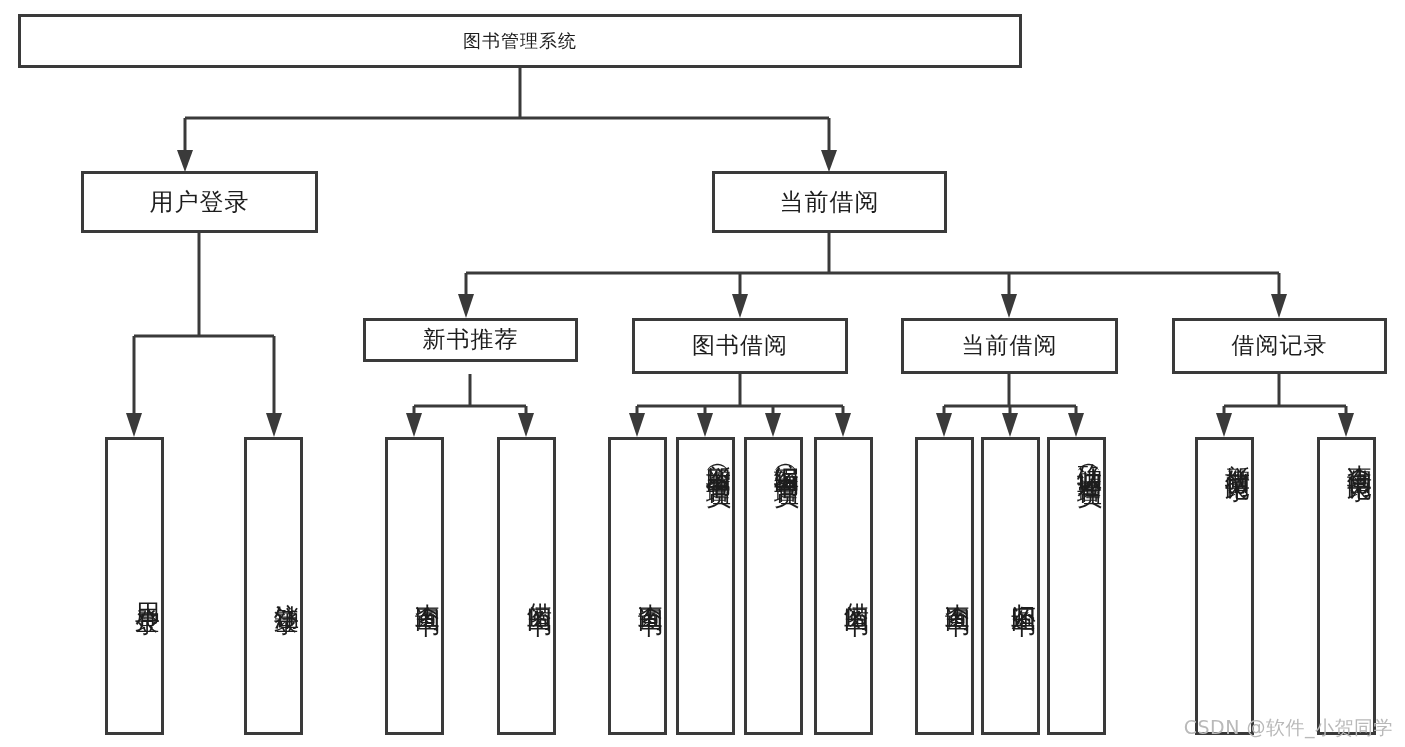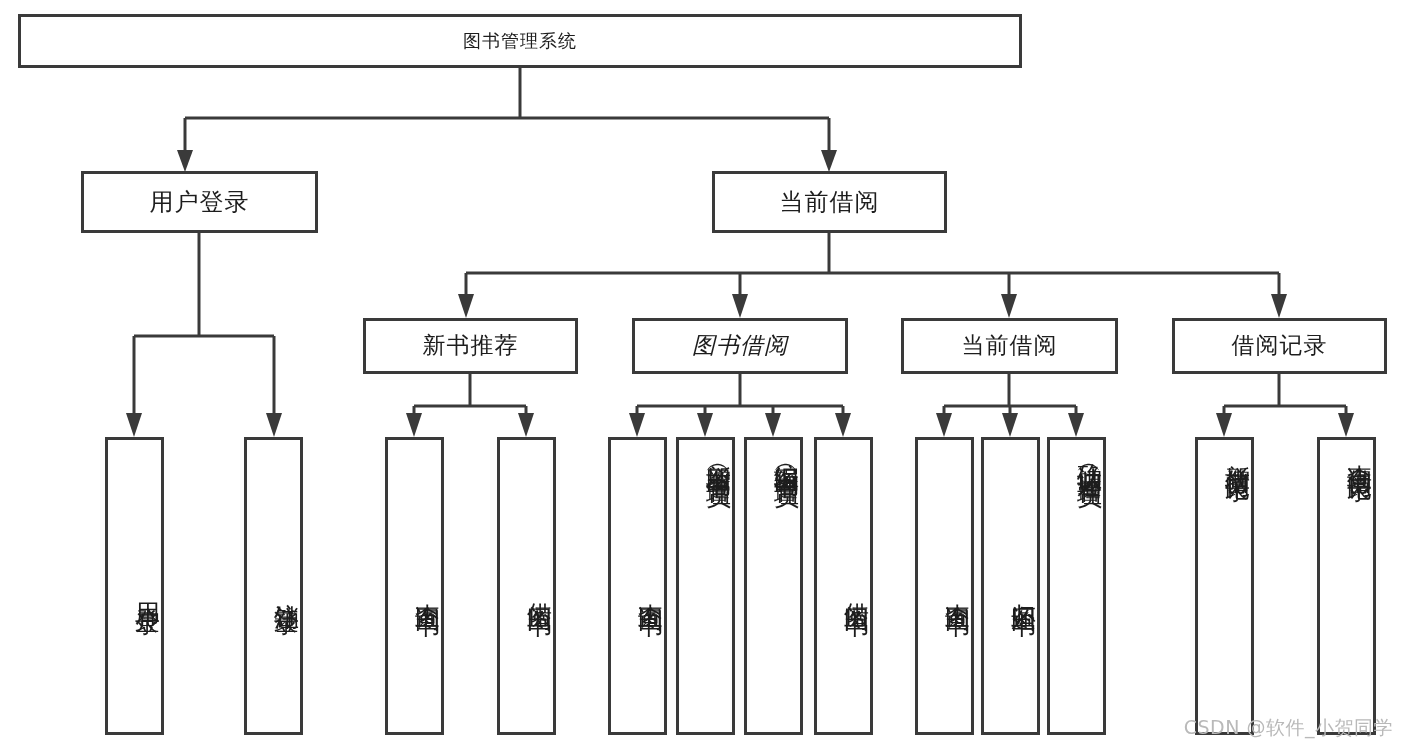--- a/index.html
+++ b/index.html
@@ -153,24 +153,24 @@
     <span class="node-label">图书管理系统</span>
   </div>
 
   <div class="node level2" style="left:81px; top:171px; width:237px; height:62px;">
     <span class="node-label">用户登录</span>
   </div>
   <div class="node level2" style="left:712px; top:171px; width:235px; height:62px;">
     <span class="node-label">当前借阅</span>
   </div>
 
-  <div class="node level3" style="left:363px; top:318px; width:215px; height:56px;">
+  <div class="node level3" style="left:363px; top:318px; width:215px; height:44px;">
     <span class="node-label">新书推荐</span>
   </div>
-  <div class="node level3" style="left:632px; top:318px; width:216px; height:56px;font-style:italic;">
+  <div class="node level3" style="left:632px; top:318px; width:216px; height:56px;">
     <span class="node-label">图书借阅</span>
   </div>
   <div class="node level3" style="left:901px; top:318px; width:217px; height:56px;align-items:center;">
     <span class="node-label">当前借阅</span>
   </div>
   <div class="node level3" style="left:1172px; top:318px; width:215px; height:56px;">
     <span class="node-label">借阅记录</span>
   </div>
 
   <div class="node leaf" style="left:105px; top:437px; width:59px; height:298px;">

